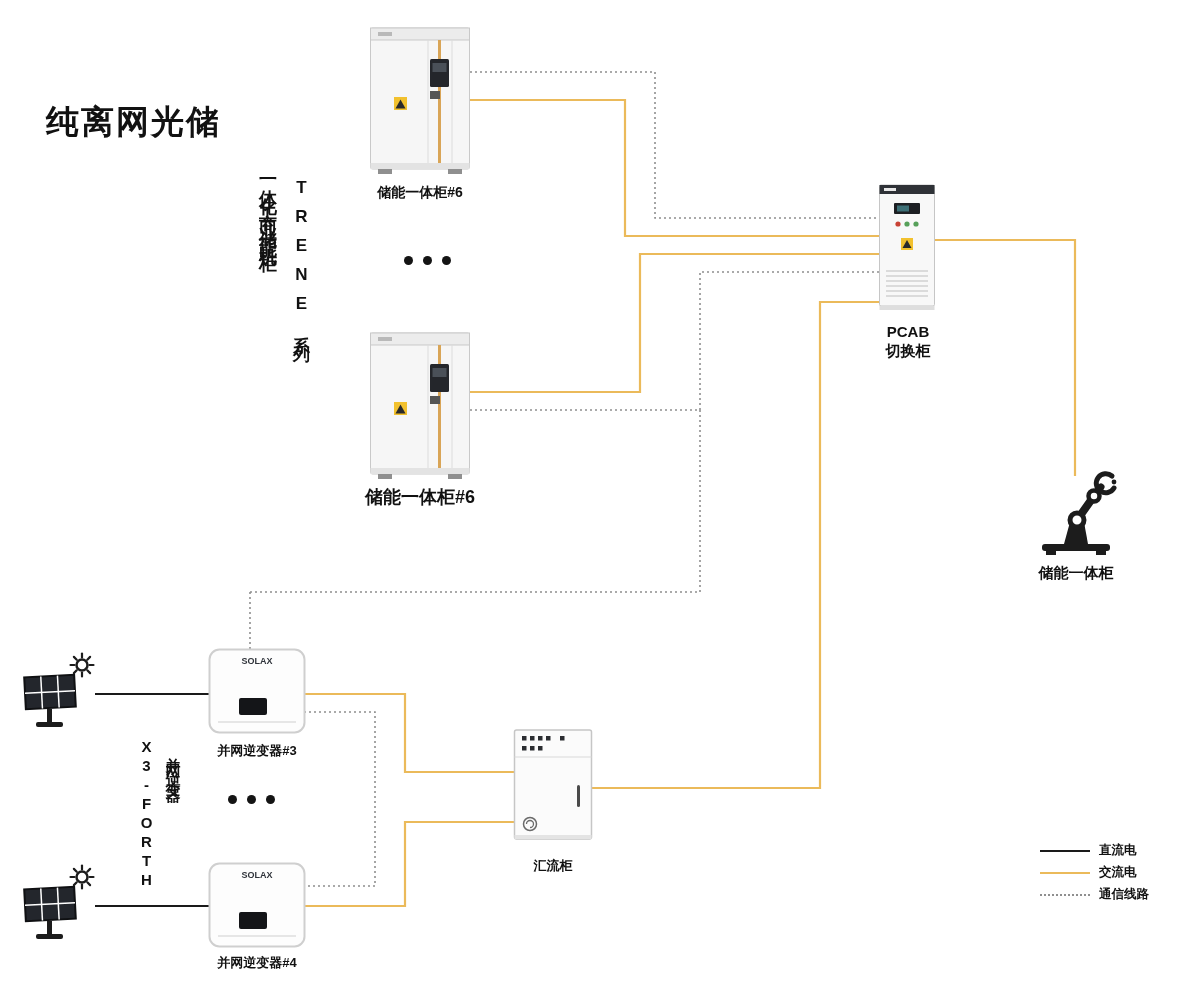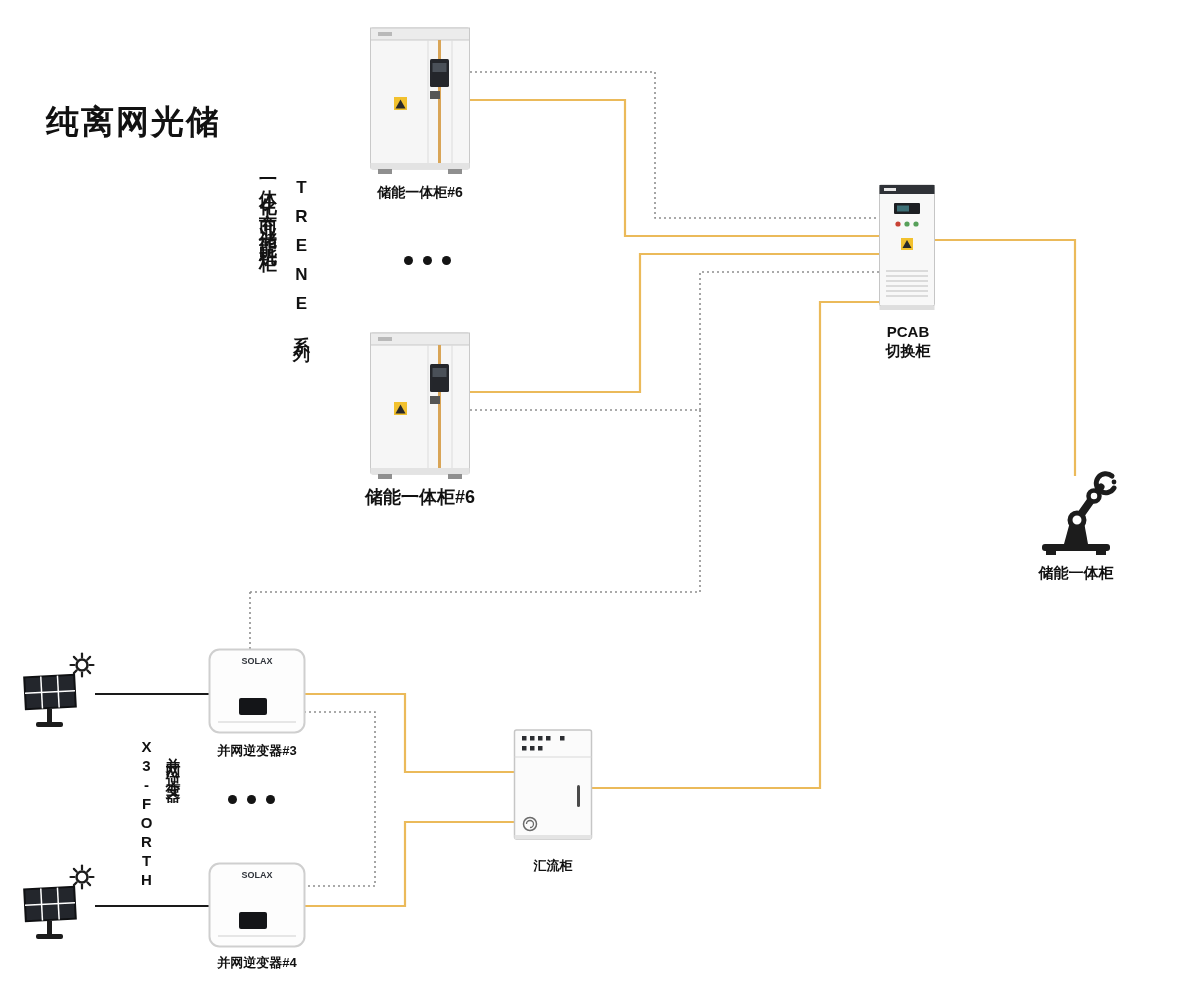--- a/index.html
+++ b/index.html
@@ -213,14 +213,28 @@
         <rect x="17" y="19" width="4.5" height="4.5"></rect>
       <rect x="25" y="19" width="4.5" height="4.5"></rect>
     </g>
     <rect x="64" y="58" width="3" height="22" rx="1.5" fill="#4a4a4a"></rect>
     <circle cx="17" cy="97" r="6.5" fill="none" stroke="#6a6a6a" stroke-width="1.5"></circle>
     <path d="M13.5 97 a3.5 3.5 0 1 1 3.5 3.5" fill="none" stroke="#6a6a6a" stroke-width="1.3"></path>
     <rect x="1.5" y="108" width="77" height="4" fill="#e4e4e4"></rect>
   </svg>
   <div class="abs dev-label" style="left:513px;top:856px;width:80px;font-size:13px;">汇流柜</div>
 
+  <div class="abs legend" style="left:1040px;top:842px;">
+    <div class="legend-row">
+      <span class="legend-line" style="border-top-color: rgb(26, 26, 26);"></span>
+      <span class="legend-label">直流电</span>
+    </div>
+    <div class="legend-row">
+      <span class="legend-line" style="border-top-color: rgb(235, 186, 90);"></span>
+      <span class="legend-label">交流电</span>
+    </div>
+    <div class="legend-row">
+      <span class="legend-line" style="border-top-color: rgb(143, 143, 143); border-top-style: dotted;"></span>
+      <span class="legend-label">通信线路</span>
+    </div>
+  </div>
 
 </div>
 
 </body></html>

